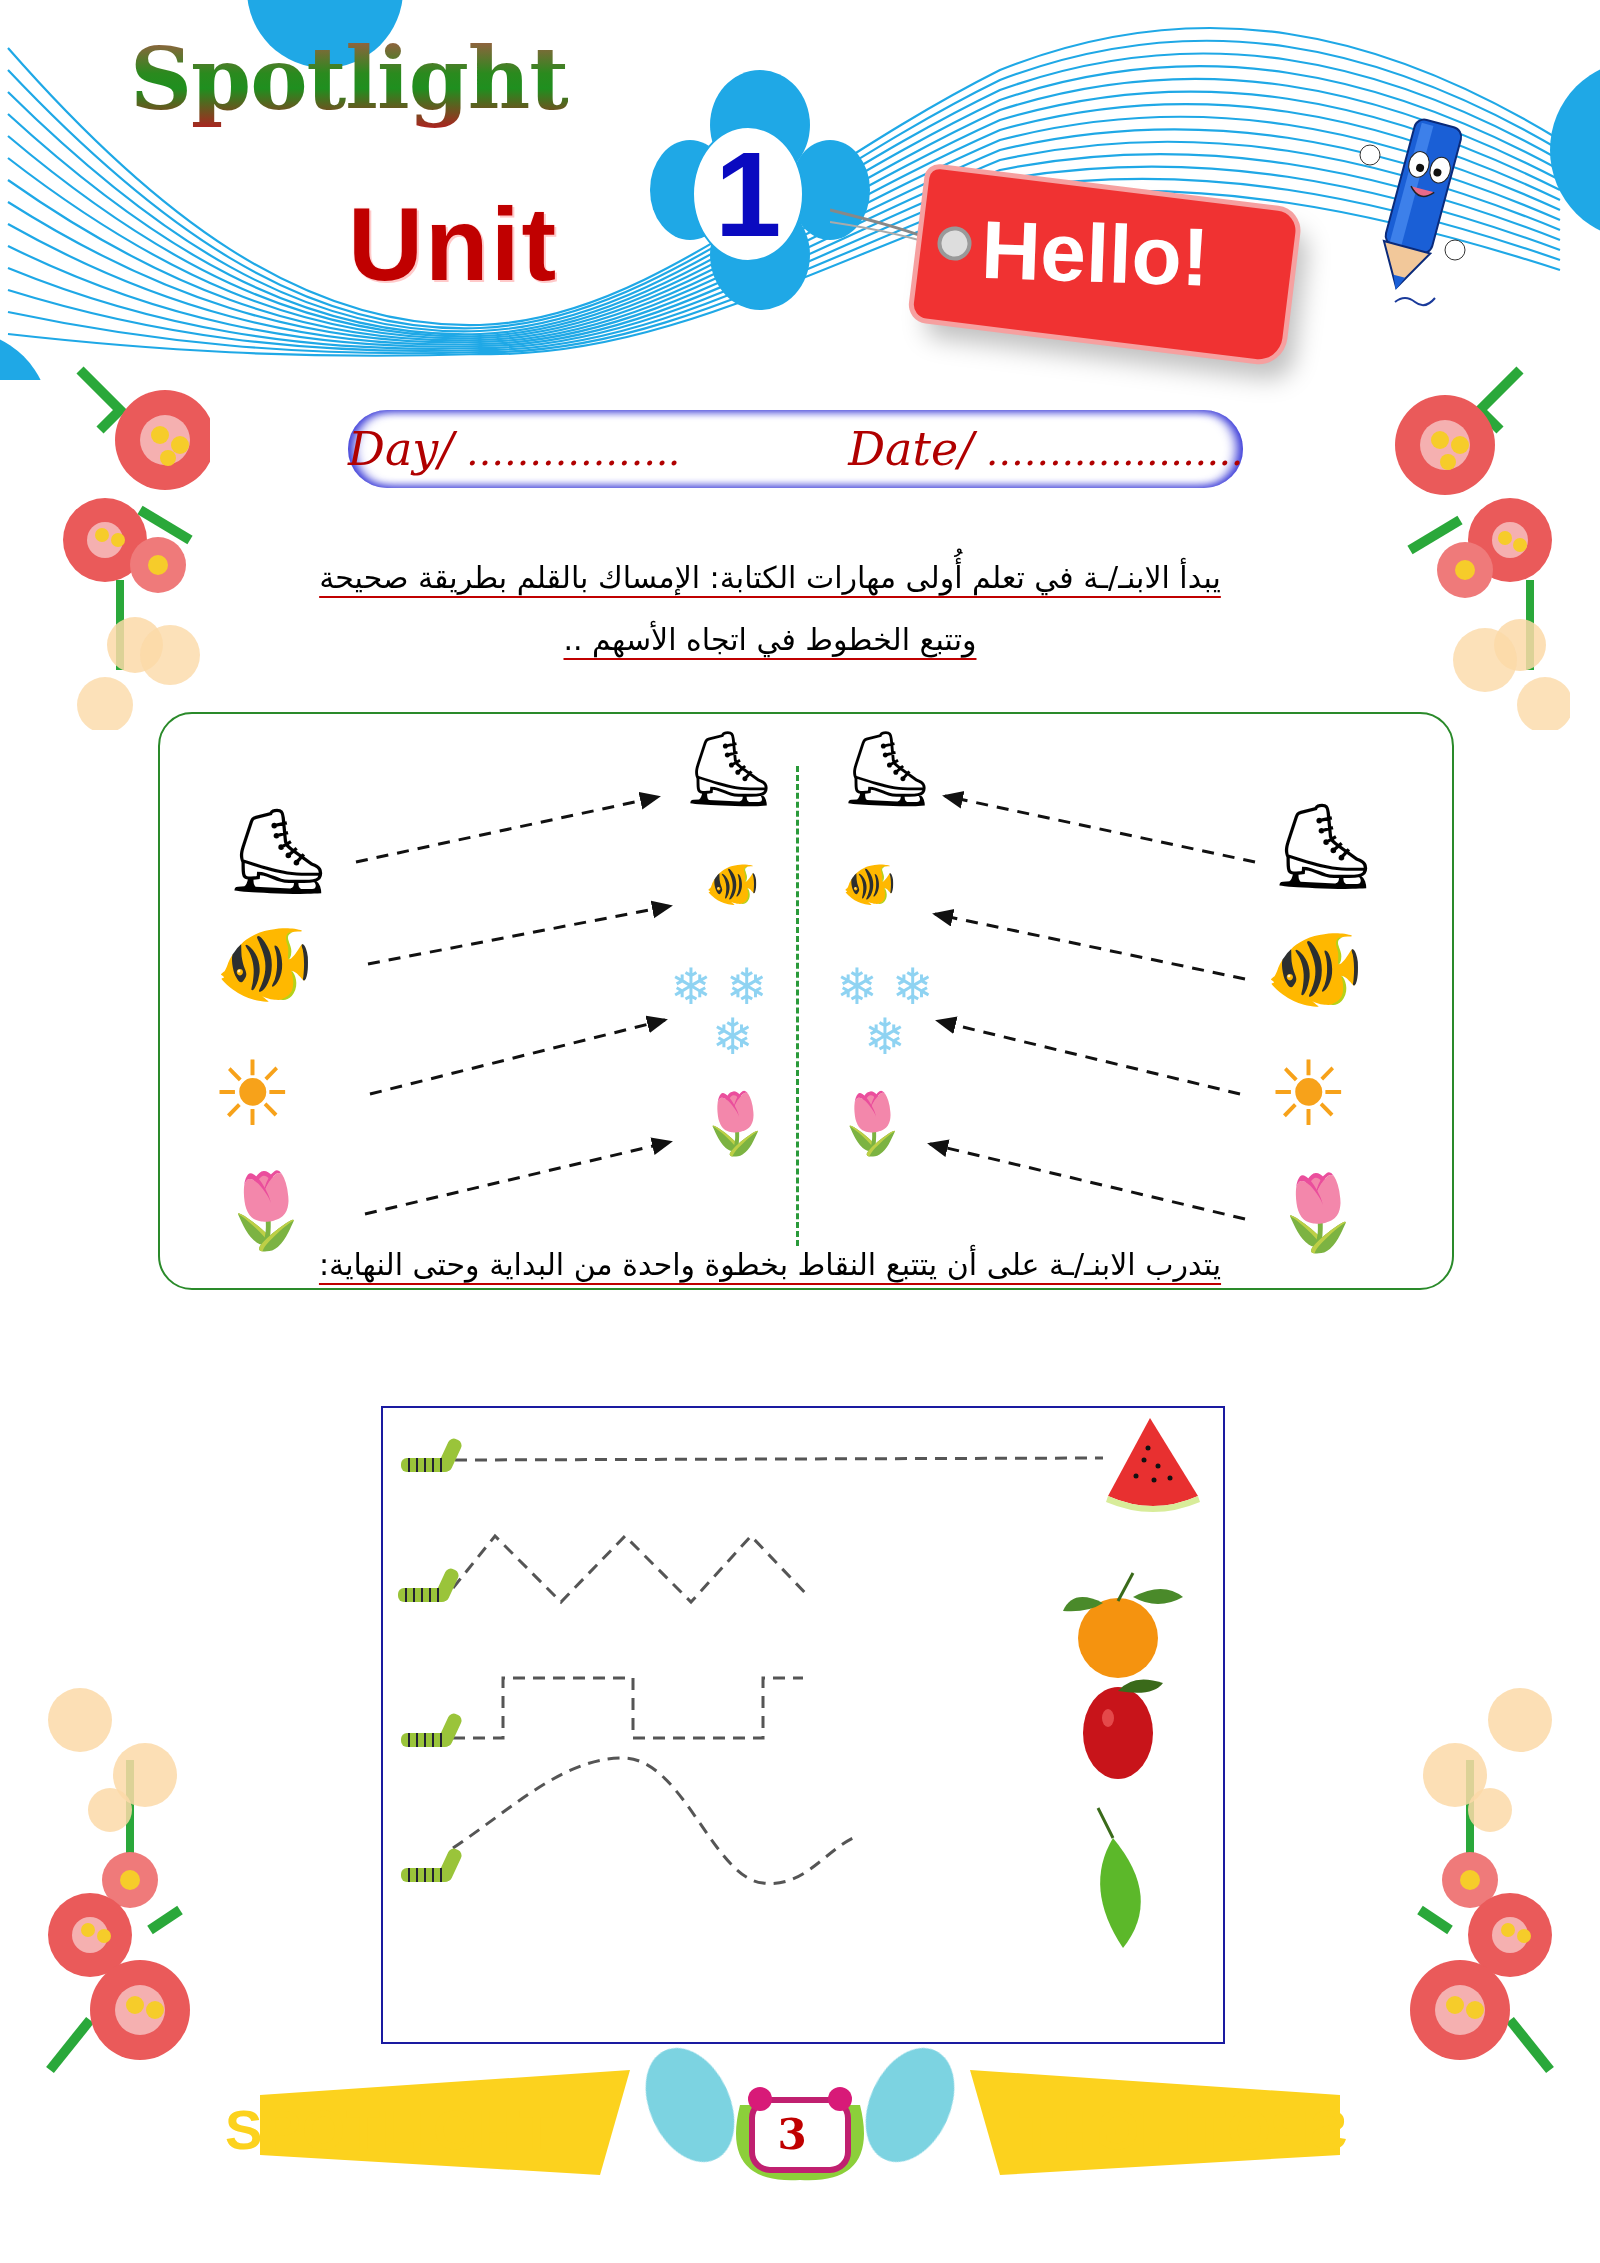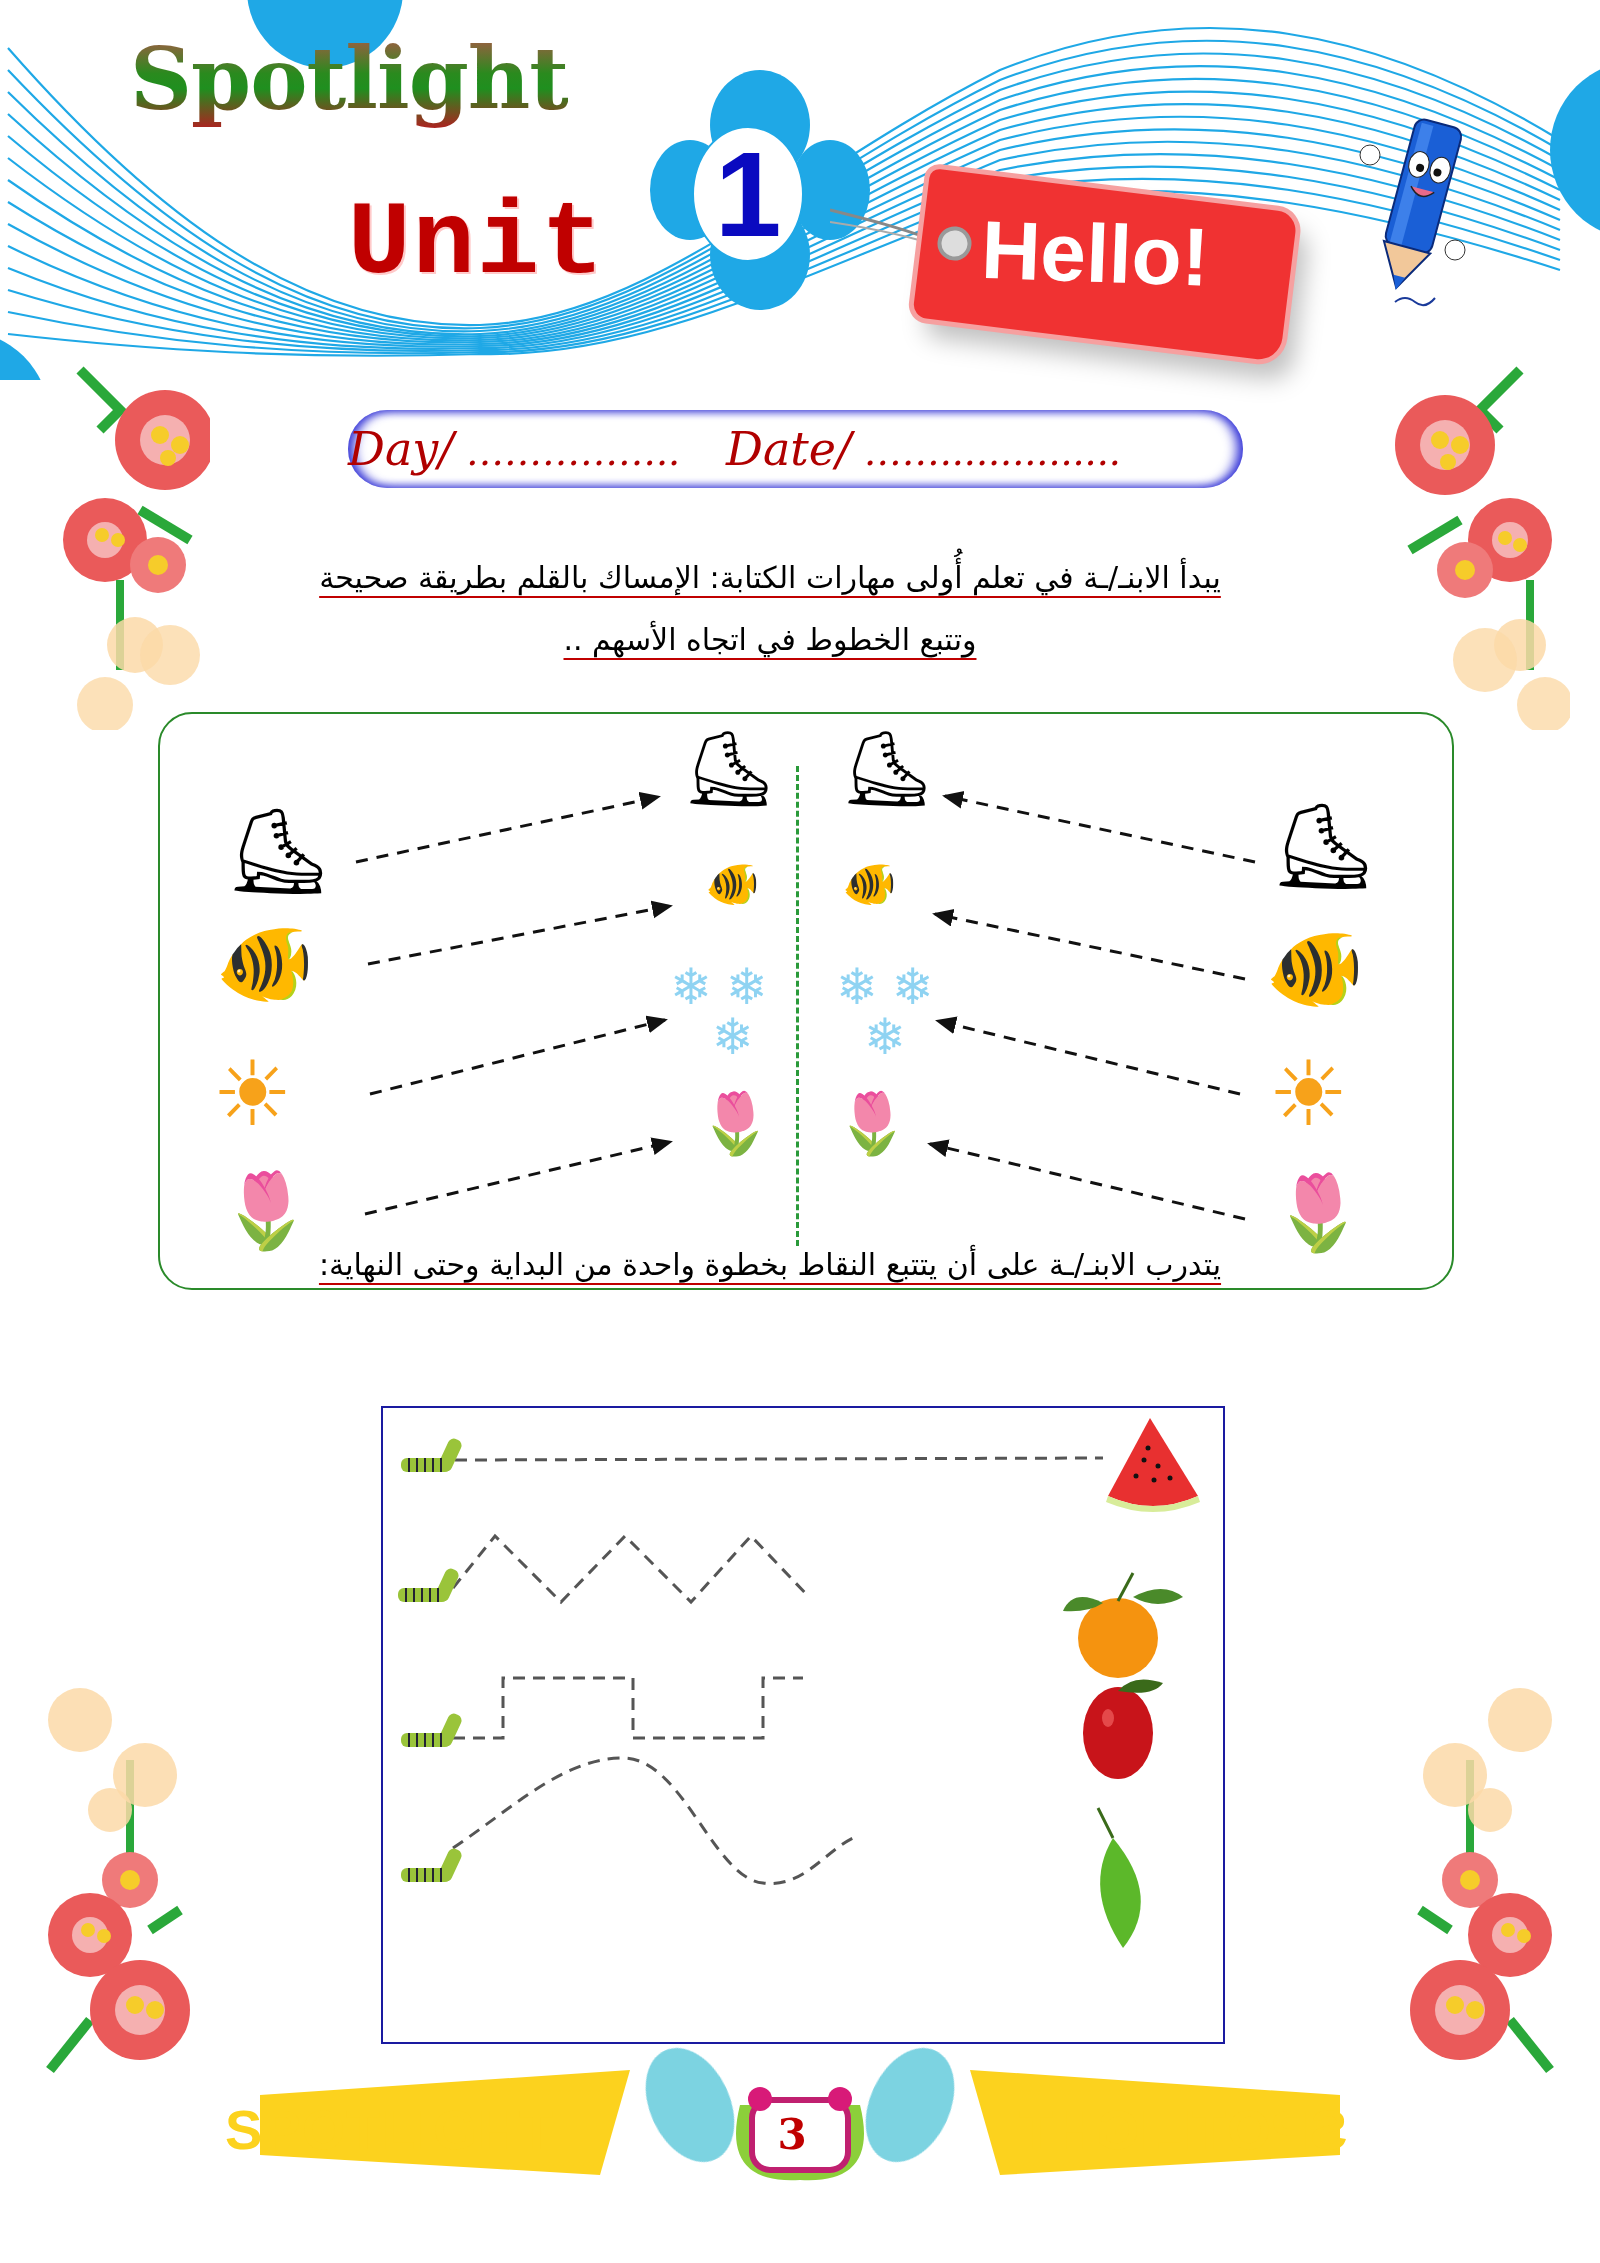--- a/index.html
+++ b/index.html
@@ -2,35 +2,35 @@
 <html><head>
 <meta charset="utf-8">
 <style>
   html,body{margin:0;padding:0;background:#ffffff;}
   body{width:1600px;height:2263px;position:relative;overflow:hidden;font-family:"Liberation Sans",sans-serif;}
   .abs{position:absolute;}
   
   .wave-svg{position:absolute;left:0;top:0;}
   .brand-title{position:absolute;left:130px;top:28px;font-family:"DejaVu Serif",serif;font-weight:bold;font-size:86px;letter-spacing:-1px;
     background:linear-gradient(180deg,#c0504d 0%,#2a8a1e 45%,#1f8f1f 60%,#b02020 100%);-webkit-background-clip:text;background-clip:text;color:transparent;}
-  .unit-label{position:absolute;left:348px;top:185px;font-family:Liberation Mono, monospace;font-weight:bold;font-size:104px;color:#c00000;letter-spacing:2px;
+  .unit-label{position:absolute;left:348px;top:185px;font-family:Liberation Sans, sans-serif;font-weight:bold;font-size:104px;color:#c00000;letter-spacing:2px;
     text-shadow:0 0 2px #ffd0d0,2px 2px 0 #ffc9c9;}
   .flower-badge{position:absolute;left:650px;top:70px;width:220px;height:240px;}
   .flower-badge .petal{position:absolute;background:#1fa8e6;border-radius:50%;}
   .unit-number-circle{position:absolute;left:42px;top:56px;width:108px;height:132px;border-radius:50%;background:#fff;border:2px solid #1fa8e6;
     display:flex;align-items:center;justify-content:center;font-family:"Liberation Sans",sans-serif;font-weight:bold;font-size:120px;color:#0a0ac0;}
   .hello-tag{position:absolute;left:920px;top:190px;width:370px;height:150px;background:#f03232;border-radius:10px 20px 24px 14px;transform:rotate(7deg);
     box-shadow:0 0 0 5px #f6a0a0,14px 18px 24px rgba(0,0,0,.25);}
   .hello-tag .hole{position:absolute;left:16px;top:55px;width:26px;height:26px;border-radius:50%;background:#ddd;border:4px solid #999;}
   .hello-text{position:absolute;left:60px;top:18px;font-family:"Liberation Sans",sans-serif;font-weight:bold;font-size:82px;color:#fff;transform:rotate(-5deg);}
   .pencil-mascot{position:absolute;left:1355px;top:110px;width:120px;height:200px;}
   
   .date-bar{position:absolute;left:348px;top:410px;width:895px;height:78px;border-radius:40px;background:#fff;
     box-shadow:inset 10px 0 12px -4px #3a3ad8,inset -10px 0 12px -4px #3a3ad8,inset 0 6px 8px -4px #6a6ae0,inset 0 -6px 8px -4px #6a6ae0;
-    display:flex;align-items:center;justify-content:flex-start;gap:46px;}
+    display:flex;align-items:center;justify-content:space-between;gap:46px;}
   .date-field{font-family:"DejaVu Serif",serif;font-style:italic;font-size:38px;color:#b00000;}
   .date-field .big{font-size:46px;}
   
   .ar-inst{position:absolute;direction:rtl;text-align:center;font-family:"DejaVu Sans",sans-serif;font-size:30px;color:#000;}
   .ar-inst span{text-decoration:underline;text-decoration-color:#c00000;text-underline-offset:8px;text-decoration-thickness:2px;}
   
   .activity1{position:absolute;left:158px;top:712px;width:1292px;height:574px;border:2px solid #2a8a2a;border-radius:34px;background:#fff;}
   .divider-v{position:absolute;left:636px;top:52px;width:0;height:480px;border-left:3px dashed #2a9a3a;}
   .pic{position:absolute;font-size:64px;line-height:1;text-align:center;}
   

